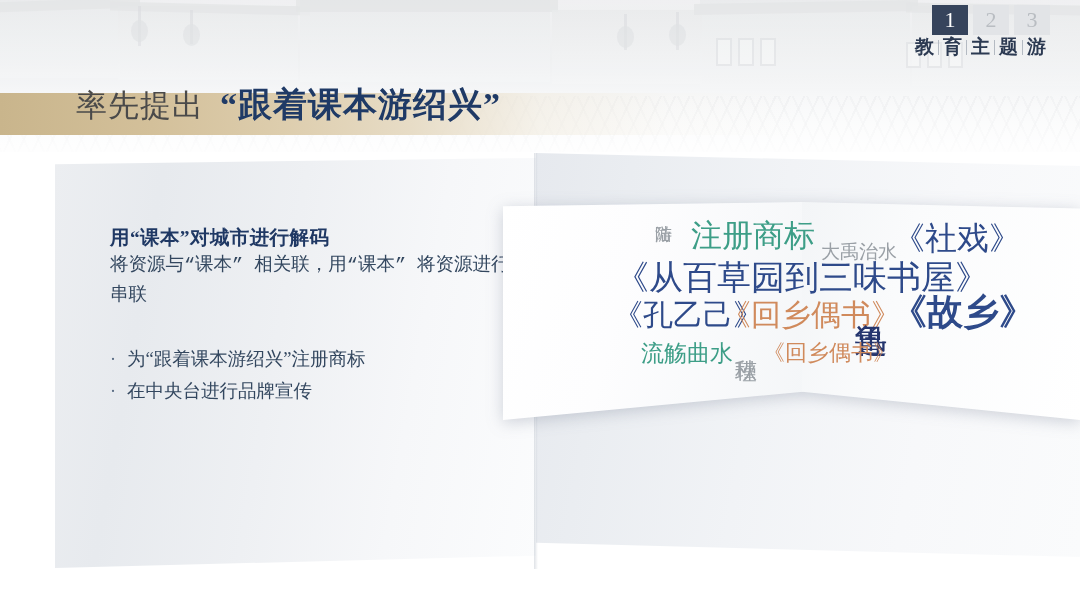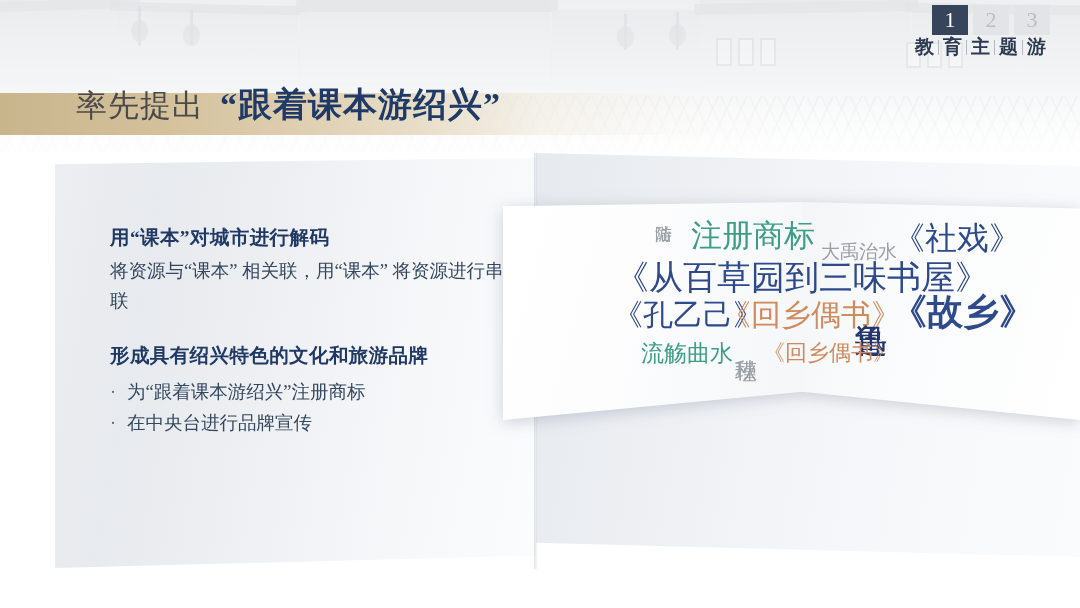--- a/index.html
+++ b/index.html
@@ -214,22 +214,22 @@
     font-weight: bold;
     color: #1f3864;
     letter-spacing: .4px;
     line-height: 1.35;
     font-family: "Liberation Serif","DejaVu Serif",serif;
   }
   .blk-body {
     font-size: 18.5px;
     color: #33475f;
     line-height: 1.62;
-    margin-top: 6px;
-    font-family: Liberation Serif, serif;
+    margin-top: 0;
+    font-family: Liberation Mono, monospace;
   }
   .bullet-list { margin-top: 7px; list-style: none; }
   .bullet-list li {
     font-size: 18.5px;
     color: #33475f;
     line-height: 1.70;
     display: flex;
     gap: 11px;
     font-family: "Liberation Serif","DejaVu Serif",serif;
   }
@@ -324,21 +324,20 @@
 
   <div class="panel-wrap">
     <div class="panel-left-big"></div>
     <div class="panel-right-big"></div>
     <div class="fold-seam"></div>
 
     <div class="left-content">
       <div class="blk-head" style="color: rgb(31, 56, 100);">用“课本”对城市进行解码</div>
       <div class="blk-body">将资源与“课本” 相关联，用“课本” 将资源进行串联</div>
       <div class="gap-lg"></div>
-      <div class="blk-head" style="color: rgb(31, 56, 100);">形成具有绍兴特色的文化和旅游品牌</div>
       <ul class="bullet-list">
         <li>
           <span class="bullet-dot">·</span>
           <span>为“跟着课本游绍兴”注册商标</span>
         </li>
         <li>
           <span class="bullet-dot">·</span>
           <span>在中央台进行品牌宣传</span>
         </li>
       </ul>

